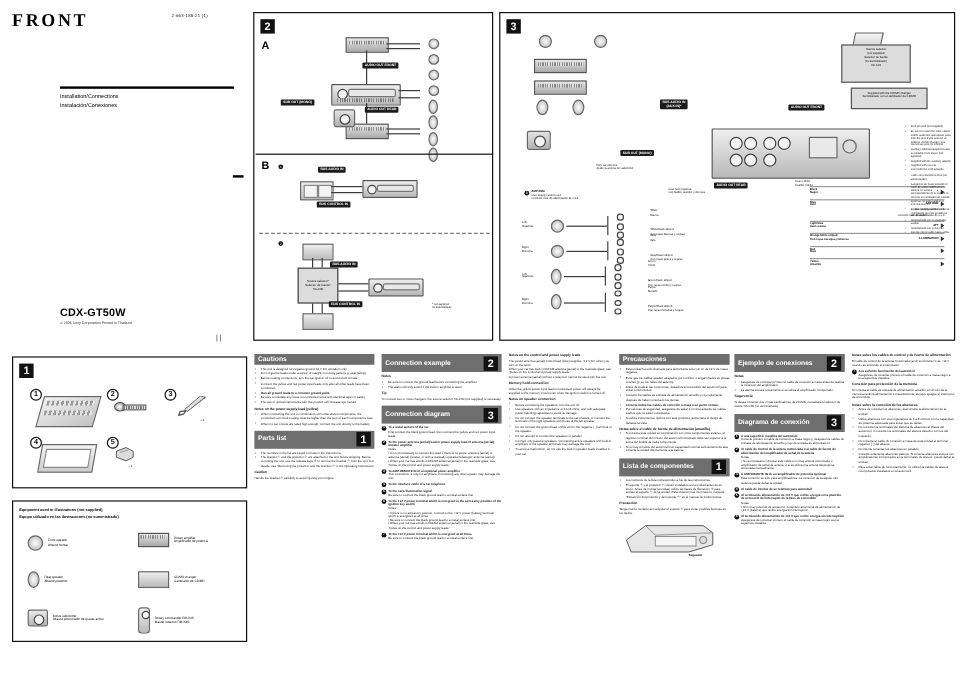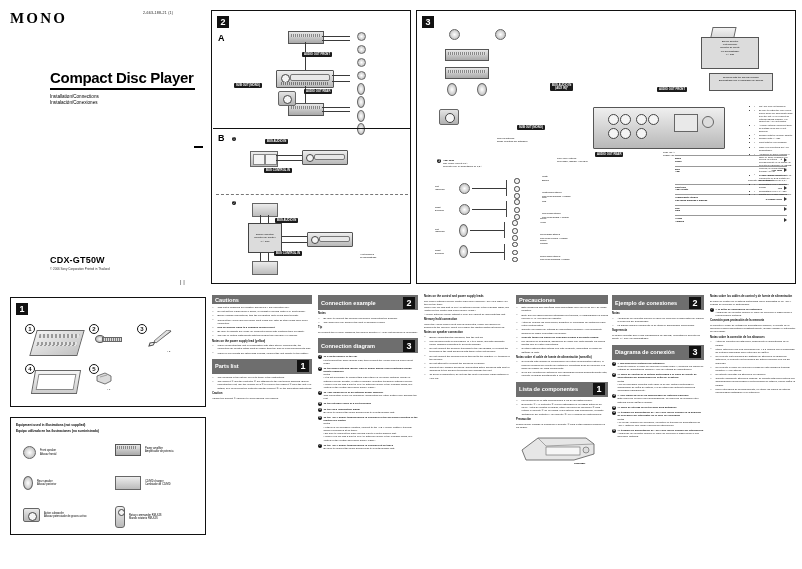--- a/index.html
+++ b/index.html
@@ -54,25 +54,24 @@
   .eqrow{display:flex;align-items:center;gap:4px;}
   .eqlbl{font-size:2.6px;line-height:1.35;}
   .boxtitle{font-weight:bold;font-size:3.2px;line-height:1.4;}
 </style>
 </head>
 <body>
 
 <div class="sheet">
 
   <div class="panel noborder" style="left:0;top:0;width:205px;height:288px;">
-    <div class="sonylogo" style="position:absolute;left:10px;top:10px;">MONO</div>
+    <div class="sonylogo" style="position:absolute;left:10px;top:10px;">FRONT</div>
     <div class="partno" style="position:absolute;left:143px;top:11px;">2-663-188-21 (1)</div>
 
     <div style="position:absolute;left:50px;top:70px;width:145px;">
-      <div class="title1">Compact Disc Player</div>
       <div class="rule"></div>
       <div class="subt">Installation/Connections</div>
       <div class="subt" style="margin-top:0;">Instalación/Conexiones</div>
     </div>
 
     <div class="dash" style="position:absolute;left:194px;top:146px;"></div>
 
     <div style="position:absolute;left:50px;top:255px;">
       <div class="model">CDX-GT50W</div>
       <div class="copy">© 2006 Sony Corporation   Printed in Thailand</div>

